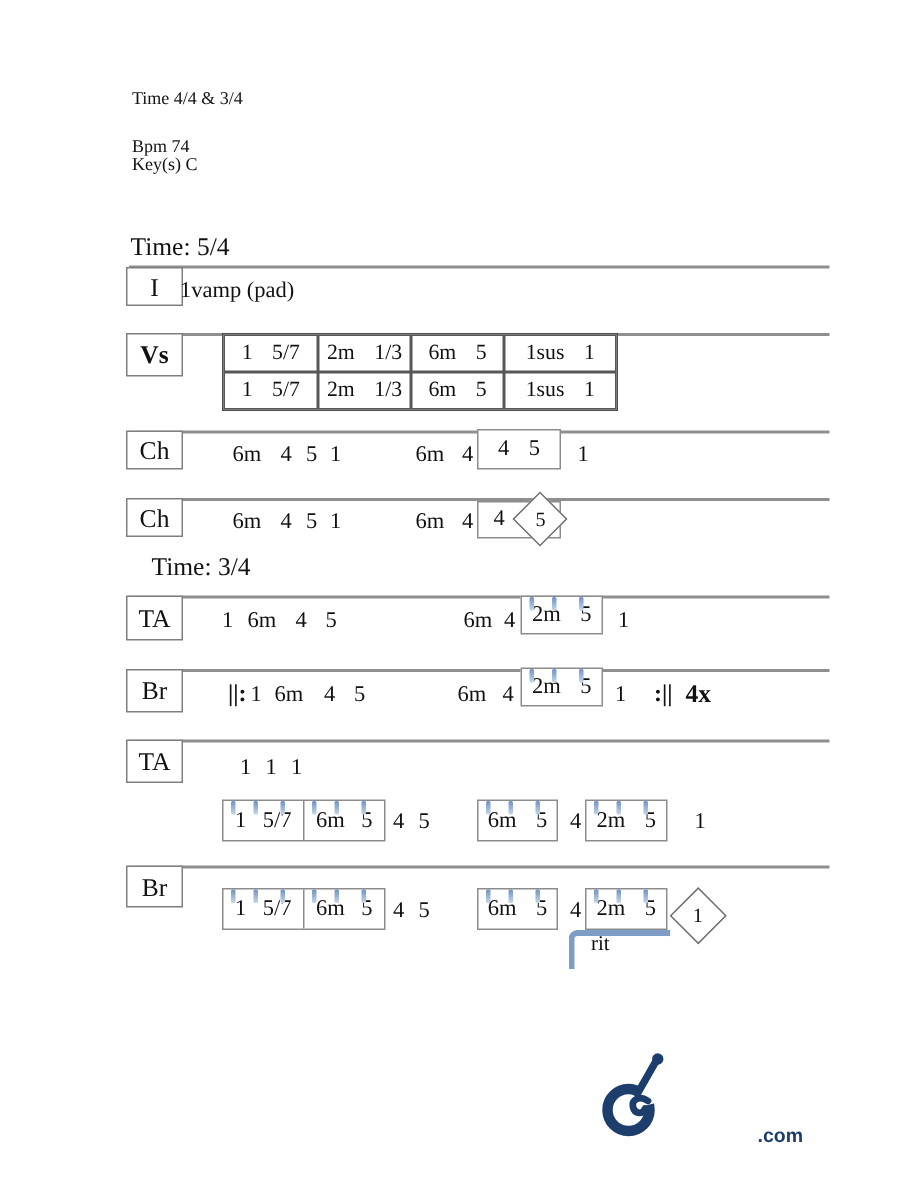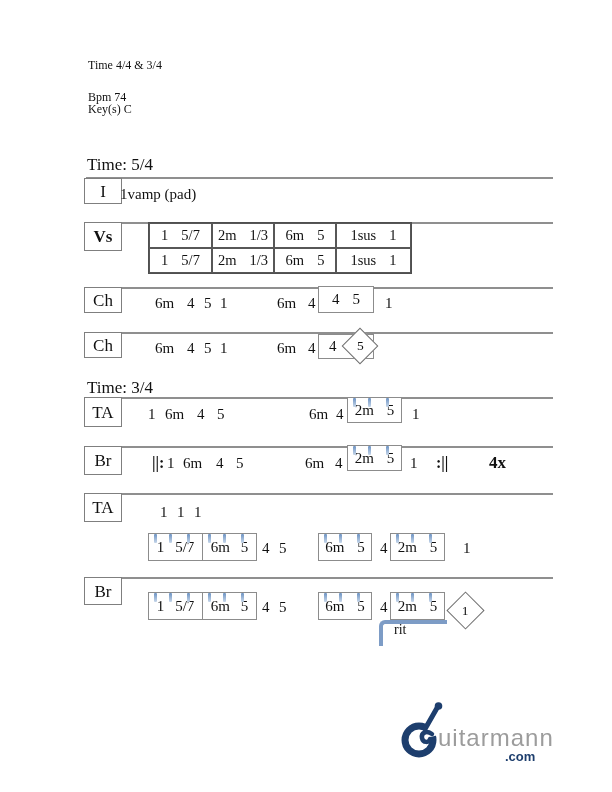--- a/index.html
+++ b/index.html
@@ -26,37 +26,37 @@
   .diamond{position:absolute;box-sizing:border-box;border:1.5px solid #6f6f6f;background:#fff;
            transform:rotate(45deg);display:flex;align-items:center;justify-content:center;}
   .diamond>span{transform:rotate(-45deg);font-size:13.5px;line-height:1;}
   .vstable{position:absolute;left:148px;top:222px;display:grid;
            grid-template-columns:63px 62px 62px 75px;grid-auto-rows:25px;
            border:1.5px solid #4f4f4f;background:#fff;}
   .vstable .vcell{border:1px solid #575757;display:flex;align-items:center;justify-content:center;
                   gap:13px;font-size:14.5px;line-height:1;}
   .bracket{position:absolute;border-left:4px solid #7d9cc6;border-top:4px solid #7d9cc6;border-top-left-radius:6px;}
   .bars{font-weight:bold;font-size:16px;}
-  .times{font-weight:bold;font-size:17px;margin-left:32px;}
+  .times{font-weight:bold;font-size:17px;}
   .brand{position:absolute;font-family:"Liberation Sans",sans-serif;color:#9c9c9c;font-size:24px;
          letter-spacing:1px;line-height:1;}
   .tld{position:absolute;font-family:"Liberation Sans",sans-serif;color:#1d3e6d;font-size:13px;
        font-weight:bold;line-height:1;}
 </style>
 </head>
 <body>
 
 <div class="page">
 
   <div class="tok small" style="left:88px;top:62px;margin-top:40px;">Key(s) C</div>
   <div class="tok small" style="left:88px;top:58px;">Time 4/4 &amp; 3/4</div>
   <div class="tok small" style="left:88px;top:90px;">Bpm 74</div>
 
   <div class="heading" style="top:156px;">Time: 5/4</div>
-  <div class="heading" style="top:379px;">Time: 3/4</div>
+  <div class="heading" style="top:369px;margin-left:14px;">Time: 3/4</div>
 
   <div class="rule" style="top:177px;"></div>
   <div class="rule" style="top:222px;"></div>
   <div class="rule" style="top:287px;"></div>
   <div class="rule" style="top:332px;"></div>
   <div class="rule" style="top:397px;"></div>
   <div class="rule" style="top:446px;"></div>
   <div class="rule" style="top:493px;"></div>
   <div class="rule" style="top:577px;"></div>
 
@@ -242,17 +242,16 @@
   <span class="tok" style="left:394px;top:623px;font-size:14px;">rit</span>
 
   <div style="position:absolute;left:400px;top:698px;width:145px;height:68px;">
     <svg width="46" height="60" viewBox="0 0 46 60" style="position:absolute;left:0;top:2px;">
       <circle cx="19" cy="40" r="14" fill="none" stroke="#1d3e6d" stroke-width="7"></circle>
       <path d="M19 40 L28 19 L46 33 Z" fill="#ffffff"></path>
       <path d="M32 34 C26 30 21 33 22 38 C23 43 29 43 30 39" fill="none" stroke="#1d3e6d" stroke-width="4.5" stroke-linecap="round"></path>
       <line x1="25" y1="29" x2="37" y2="8" stroke="#1d3e6d" stroke-width="5" stroke-linecap="round"></line>
       <circle cx="38.5" cy="6" r="3.8" fill="#1d3e6d"></circle>
     </svg>
-    <span class="brand" style="left:38px;top:28px;">uitarmann</span>
     <span class="tld" style="left:105px;top:52px;">.com</span>
   </div>
 
 </div>
 
 </body></html>

